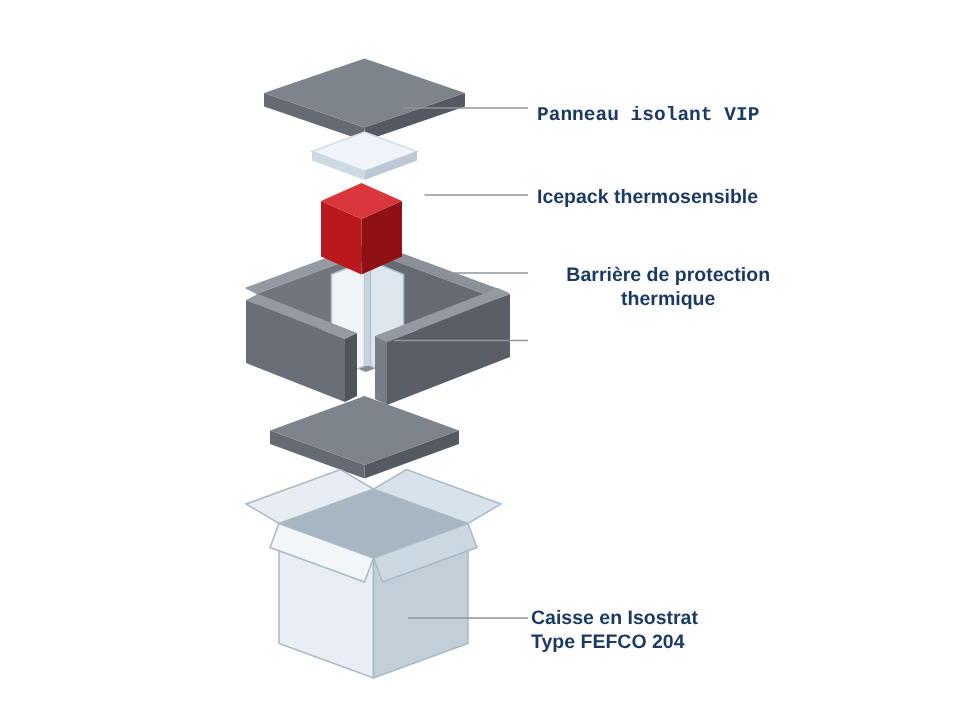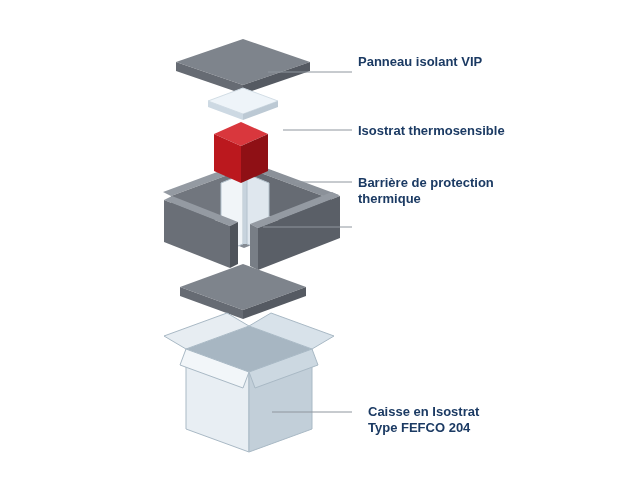--- a/index.html
+++ b/index.html
@@ -86,20 +86,20 @@
 
     <g stroke-width="1">
       <line x1="268" y1="72" x2="352" y2="72" stroke="#8f969e"></line>
       <line x1="283" y1="130" x2="352" y2="130" stroke="#8f969e"></line>
       <line x1="295" y1="182" x2="352" y2="182" stroke="#8f969e"></line>
       <line x1="263" y1="227" x2="352" y2="227" stroke="#8f969e"></line>
       <line x1="272" y1="412" x2="352" y2="412" stroke="#8f969e"></line>
     </g>
   </svg>
 
-  <div class="label" style="left: 358px; top: 54px; color: rgb(27, 58, 99);">Panneau isolant VIP</div>
-  <div class="label" style="left: 358px; top: 123px; color: rgb(27, 58, 99);">Isostrat thermosensible</div>
-  <div class="label" style="left: 358px; top: 175px; color: rgb(27, 58, 99);">Barrière de protection
+  <div class="label" style="left: 358px; top: 69px; color: rgb(27, 58, 99); font-family: Liberation Mono, monospace;">Panneau isolant VIP</div>
+  <div class="label" style="left: 358px; top: 123px; color: rgb(27, 58, 99);">Icepack thermosensible</div>
+  <div class="label" style="left: 358px; top: 175px; color: rgb(27, 58, 99); text-align: center;">Barrière de protection
 thermique</div>
-  <div class="label" style="left: 368px; top: 404px; color: rgb(27, 58, 99);">Caisse en Isostrat
+  <div class="label" style="left: 354px; top: 404px; color: rgb(27, 58, 99);">Caisse en Isostrat
 Type FEFCO 204</div>
 
 </div>
 
 </body></html>

